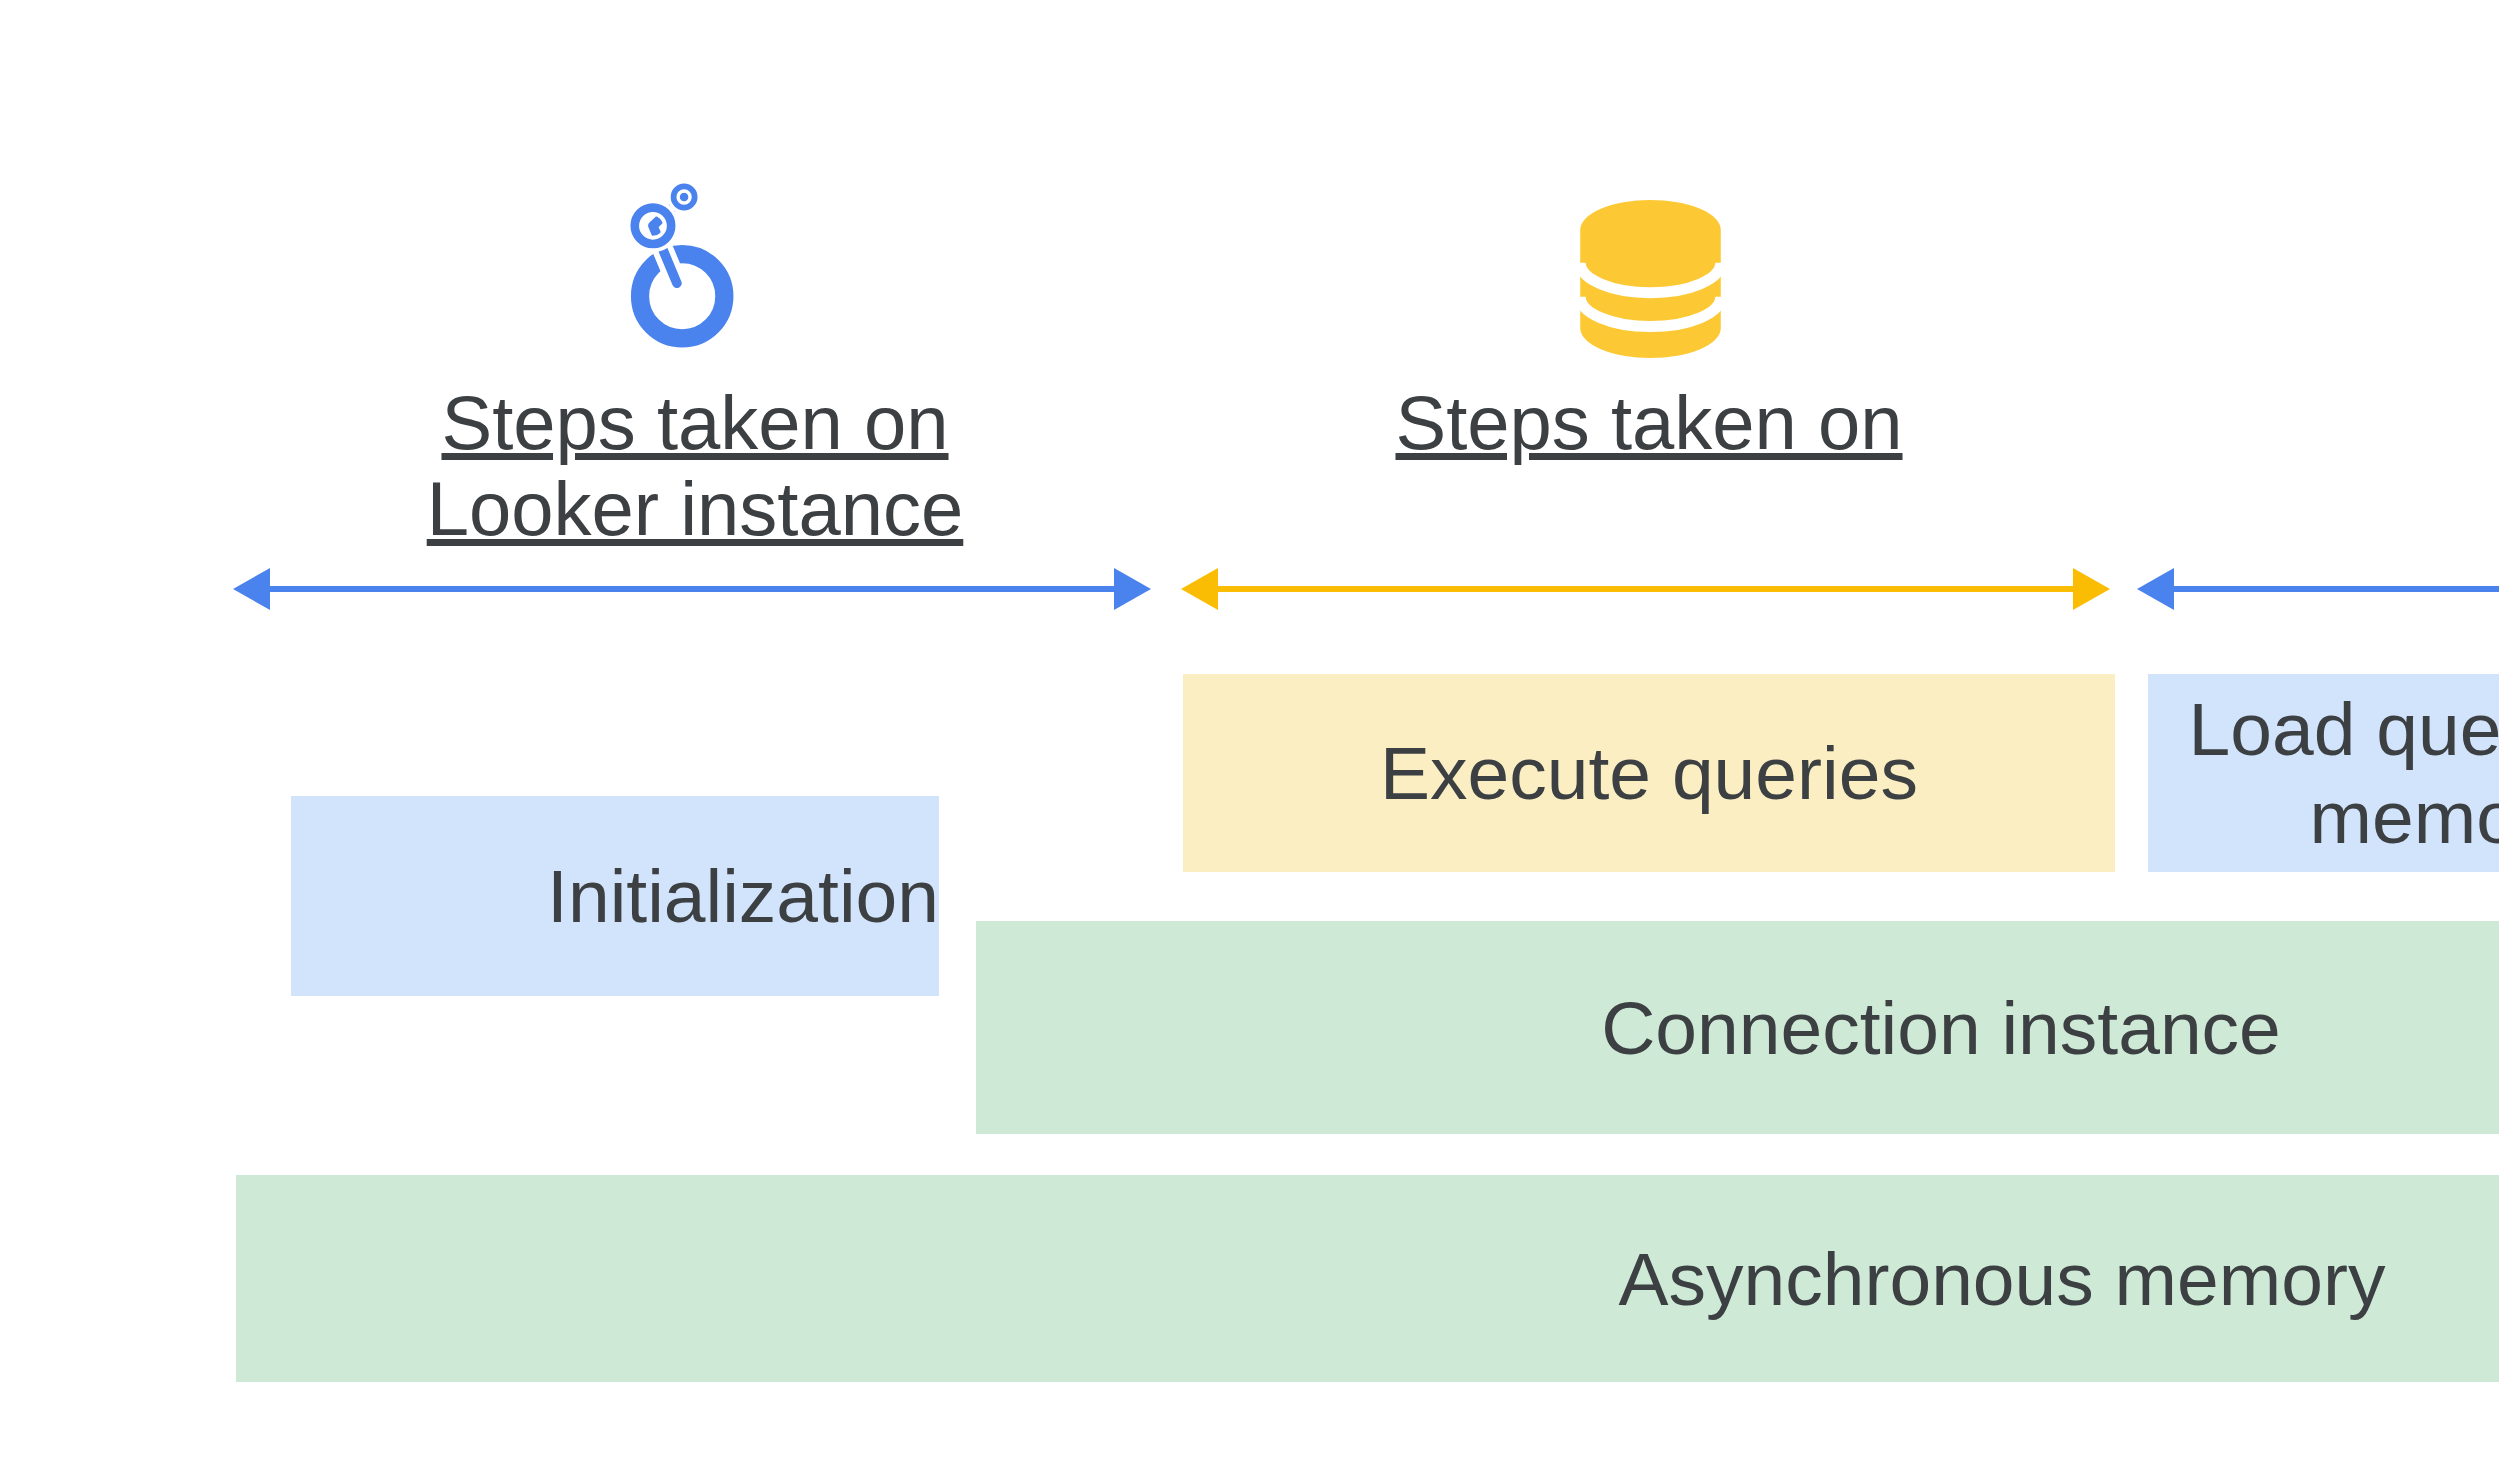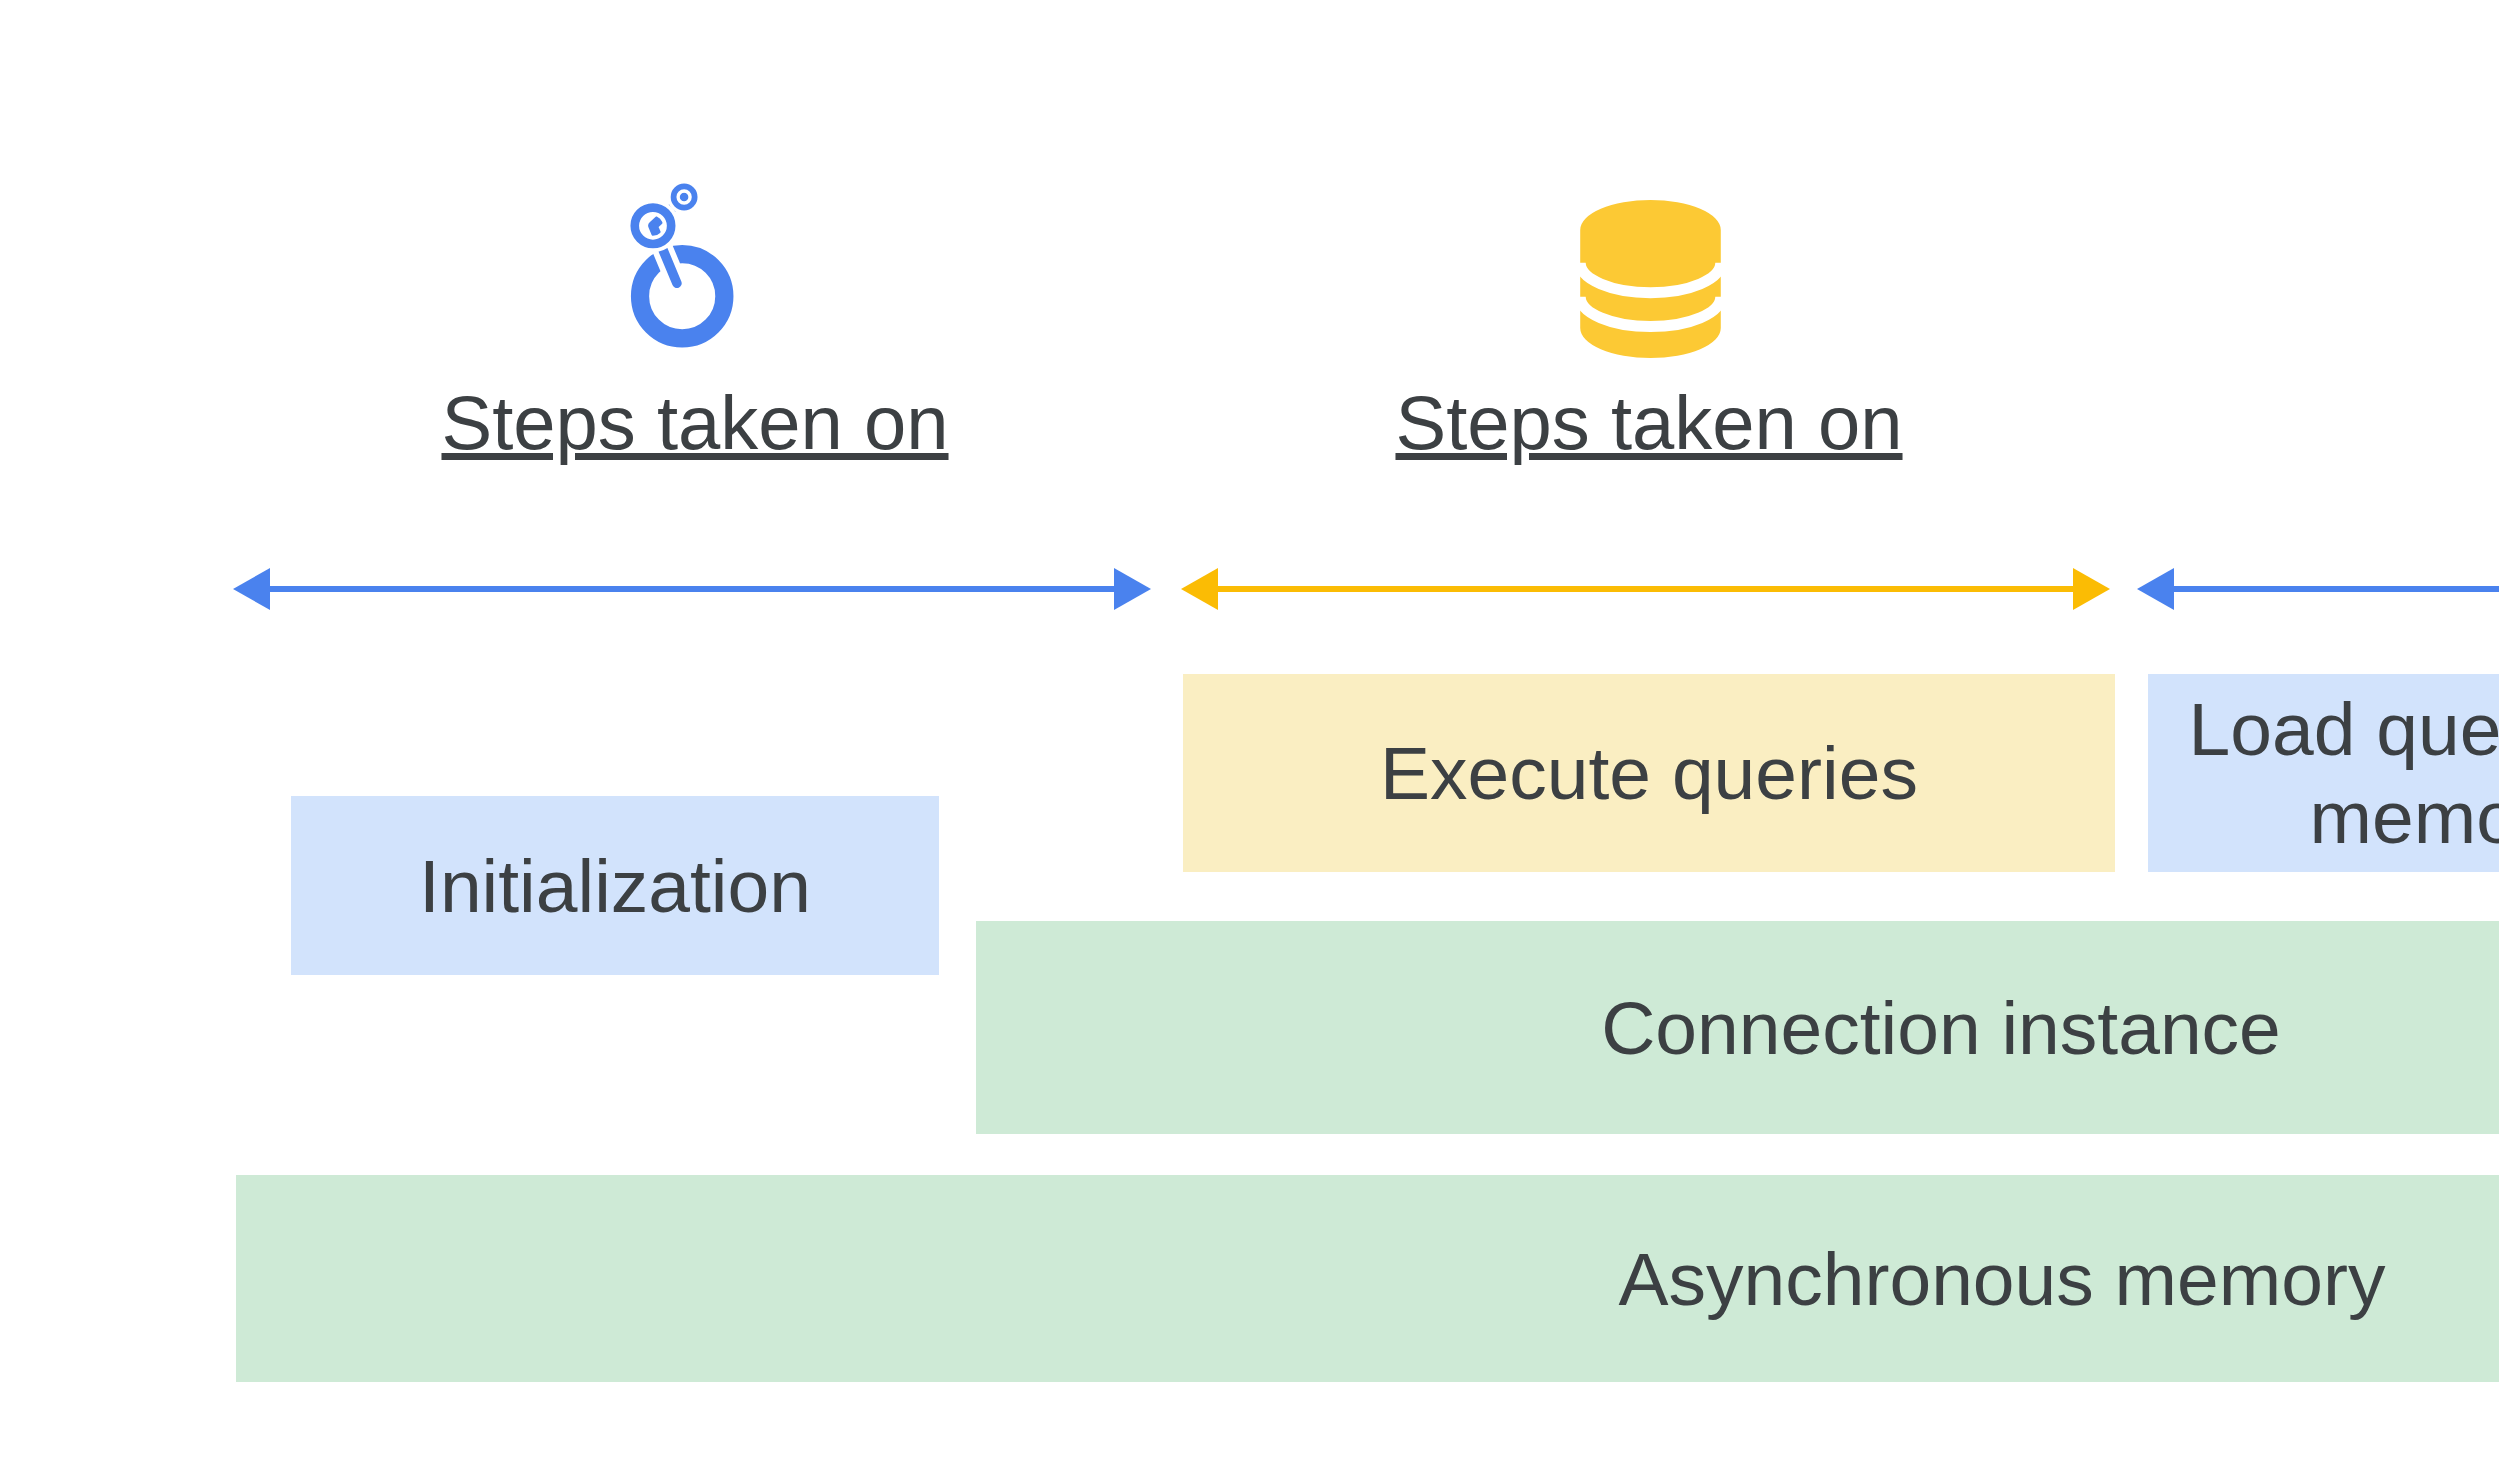--- a/index.html
+++ b/index.html
@@ -82,20 +82,21 @@
     <circle cx="111" cy="237" r="88" fill="none" stroke="#4a82ee" stroke-width="38"></circle>
     <polyline points="115,30 50,90 100,210" fill="none" stroke="#ffffff" stroke-width="44" stroke-linecap="round" stroke-linejoin="round"></polyline>
     <polyline points="115,30 50,90 100,210" fill="none" stroke="#4a82ee" stroke-width="20" stroke-linecap="round" stroke-linejoin="round"></polyline>
     <circle cx="50" cy="90" r="38" fill="none" stroke="#ffffff" stroke-width="34"></circle>
     <circle cx="50" cy="90" r="38" fill="none" stroke="#4a82ee" stroke-width="18"></circle>
     <circle cx="115" cy="30" r="22" fill="none" stroke="#ffffff" stroke-width="26"></circle>
     <circle cx="115" cy="30" r="22" fill="none" stroke="#4a82ee" stroke-width="12"></circle>
   </svg>
   <div class="caption" style="left:95px; top:380px;">
     <div>Steps taken on</div>
+    <div>Looker instance</div>
   </div>
   <div class="arrow" style="--c:#4a82ee; left:233px; width:918px;">
     <span class="head head-left"></span>
     <span class="shaft"></span>
     <span class="head head-right"></span>
   </div>
 
   <svg class="icon" style="left:1580px; top:200px; width:141px; height:158px;" viewBox="0 0 282 317">
     <path d="M0,60 A141,60 0 0 1 282,60 L282,257 A141,60 0 0 1 0,257 Z" fill="#fcc934"></path>
     <path d="M0,126 A141,60 0 0 0 282,126" stroke="#ffffff" stroke-width="22" fill="none"></path>
@@ -122,21 +123,21 @@
 
   <div class="box fill-lightyellow" style="left:1183px; top:674px; width:932px; height:198px;">
     <div>Execute queries</div>
   </div>
 
   <div class="box fill-lightblue" style="left:2148px; top:674px; width:594px; height:198px;">
     <div>Load queries in</div>
     <div>memory</div>
   </div>
 
-  <div class="box fill-lightblue" style="left:291px; top:796px; width:648px; height:179px;">
+  <div class="box fill-lightblue" style="left:291px; top:796px; width:648px; height:200px;align-items:flex-end;">
     <div>Initialization</div>
   </div>
 
   <div class="box fill-lightgreen" style="left:976px; top:921px; width:1930px; height:213px;">
     <div>Connection instance</div>
   </div>
 
   <div class="box fill-lightgreen" style="left:236px; top:1175px; width:3532px; height:207px;">
     <div>Asynchronous memory</div>
   </div>

